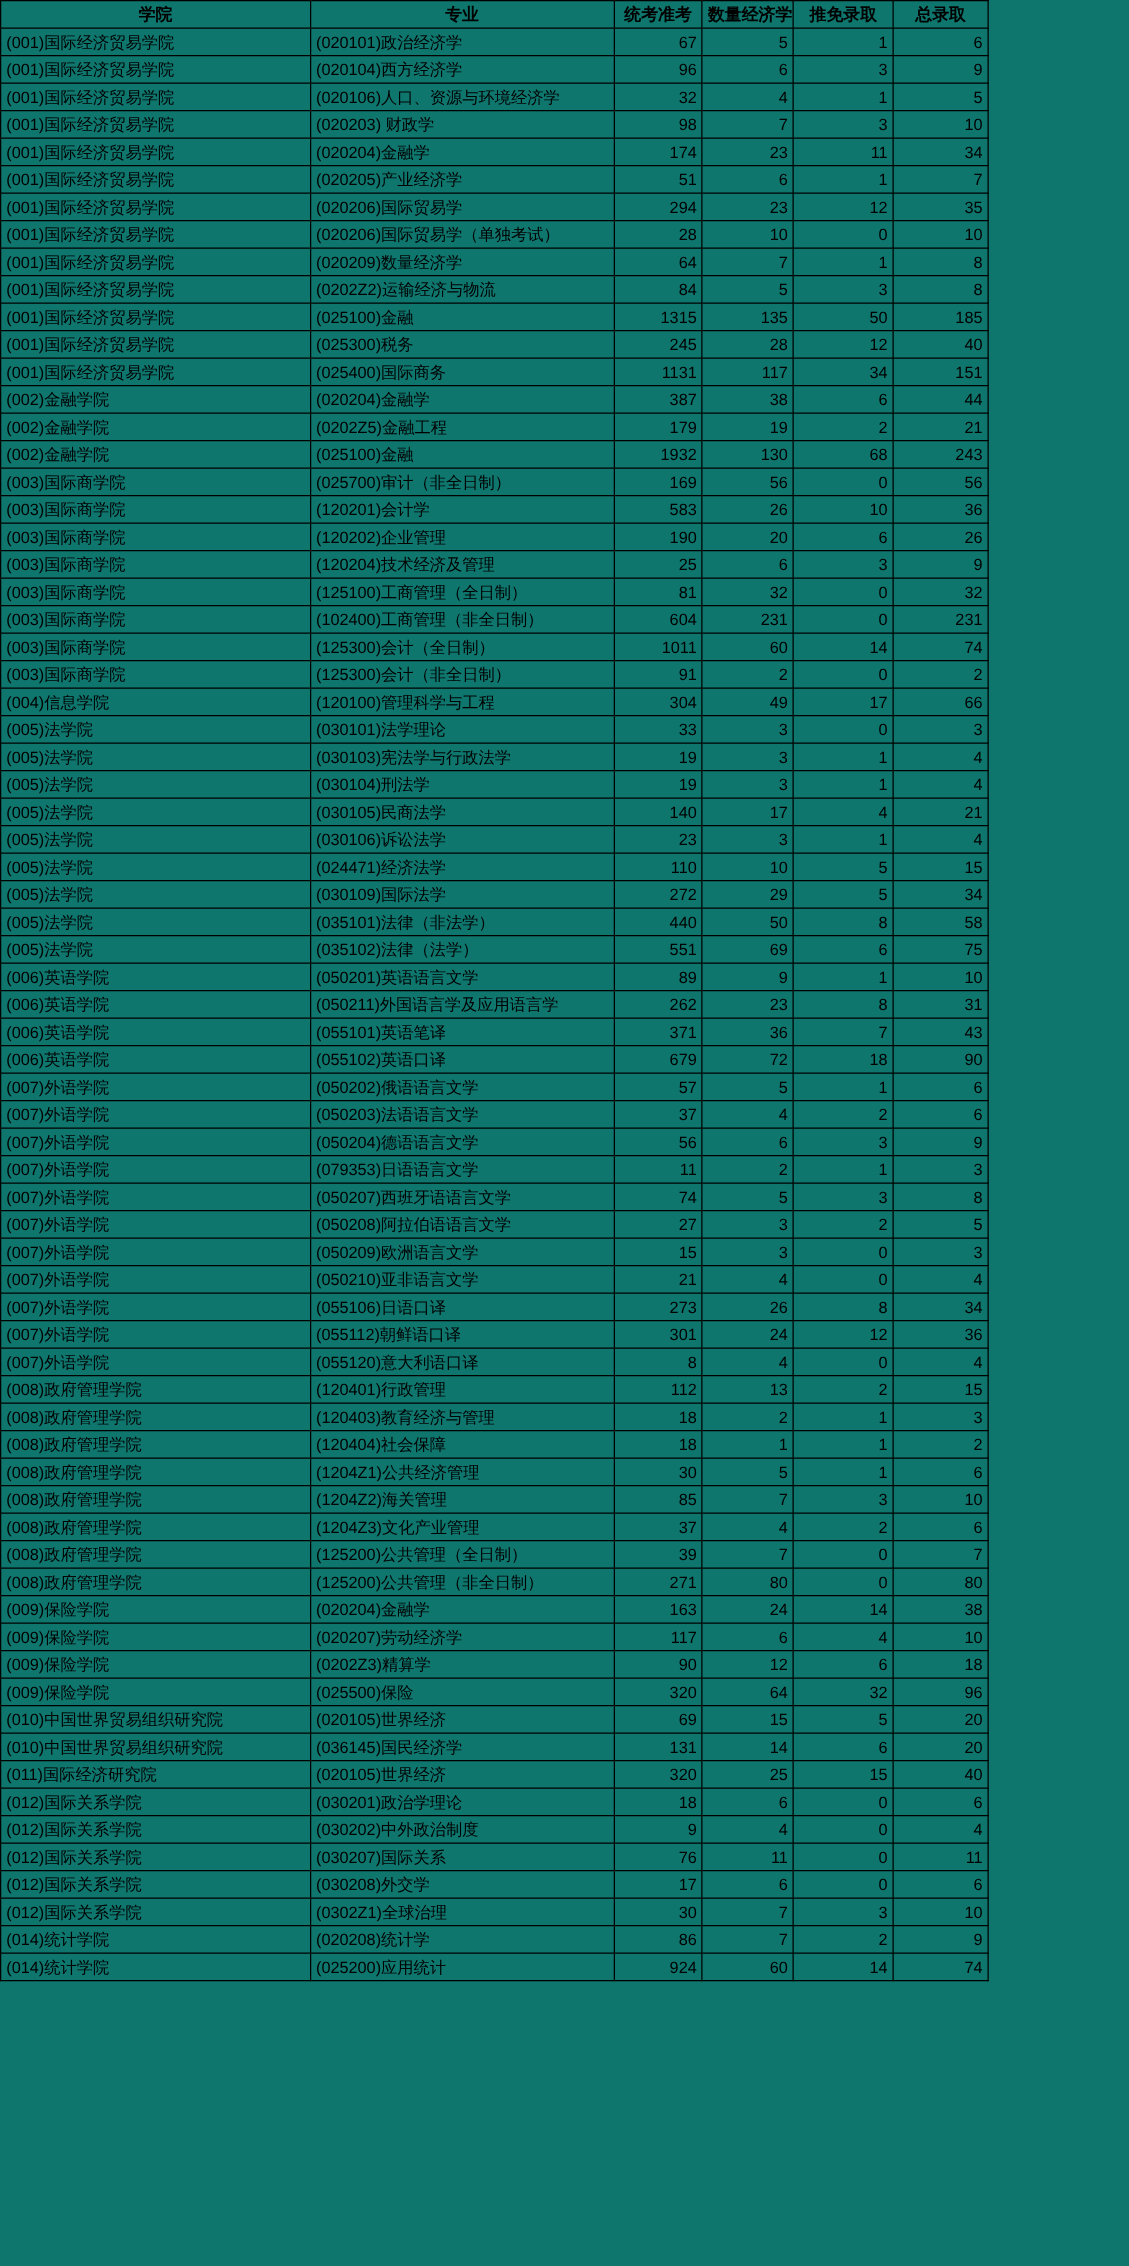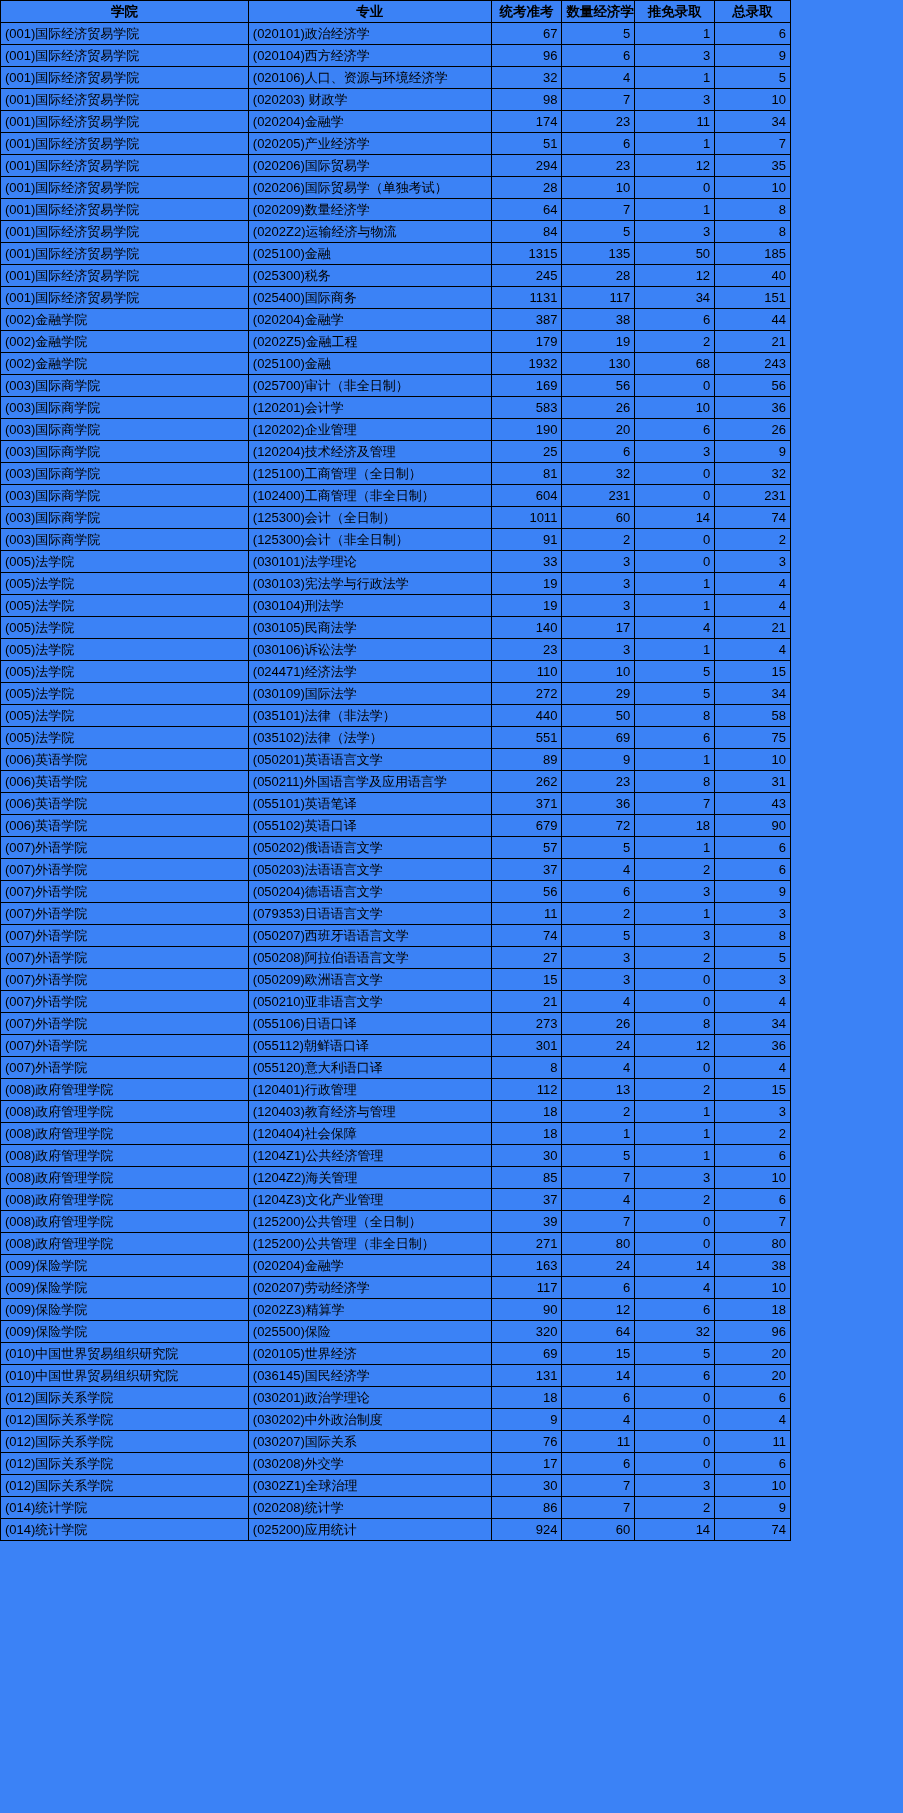--- a/index.html
+++ b/index.html
@@ -9,21 +9,21 @@
   }
   body {
     font-family: "Liberation Sans", sans-serif;
     -webkit-font-smoothing: none;
   }
   #page {
     width: 903px;
     height: 1813px;
     position: relative;
     overflow: hidden;
-    background: #3b82f6;
+    background: #0f766e;
   }
   table.admissions {
     border-collapse: collapse;
     table-layout: fixed;
     width: 791px;
     margin: 0;
     border: 1px solid #000000;
   }
   table.admissions th,
   table.admissions td {
@@ -262,20 +262,28 @@
         </tr>
         <tr>
           <td class="col-college">(003)国际商学院</td>
           <td class="col-major">(125300)会计（非全日制）</td>
           <td class="num">91</td>
           <td class="num">2</td>
           <td class="num">0</td>
           <td class="num">2</td>
         </tr>
         <tr>
+          <td class="col-college">(004)信息学院</td>
+          <td class="col-major">(120100)管理科学与工程</td>
+          <td class="num">304</td>
+          <td class="num">49</td>
+          <td class="num">17</td>
+          <td class="num">66</td>
+        </tr>
+        <tr>
           <td class="col-college">(005)法学院</td>
           <td class="col-major">(030101)法学理论</td>
           <td class="num">33</td>
           <td class="num">3</td>
           <td class="num">0</td>
           <td class="num">3</td>
         </tr>
         <tr>
           <td class="col-college">(005)法学院</td>
           <td class="col-major">(030103)宪法学与行政法学</td>
@@ -566,20 +574,28 @@
         </tr>
         <tr>
           <td class="col-college">(010)中国世界贸易组织研究院</td>
           <td class="col-major">(036145)国民经济学</td>
           <td class="num">131</td>
           <td class="num">14</td>
           <td class="num">6</td>
           <td class="num">20</td>
         </tr>
         <tr>
+          <td class="col-college">(011)国际经济研究院</td>
+          <td class="col-major">(020105)世界经济</td>
+          <td class="num">320</td>
+          <td class="num">25</td>
+          <td class="num">15</td>
+          <td class="num">40</td>
+        </tr>
+        <tr>
           <td class="col-college">(012)国际关系学院</td>
           <td class="col-major">(030201)政治学理论</td>
           <td class="num">18</td>
           <td class="num">6</td>
           <td class="num">0</td>
           <td class="num">6</td>
         </tr>
         <tr>
           <td class="col-college">(012)国际关系学院</td>
           <td class="col-major">(030202)中外政治制度</td>

